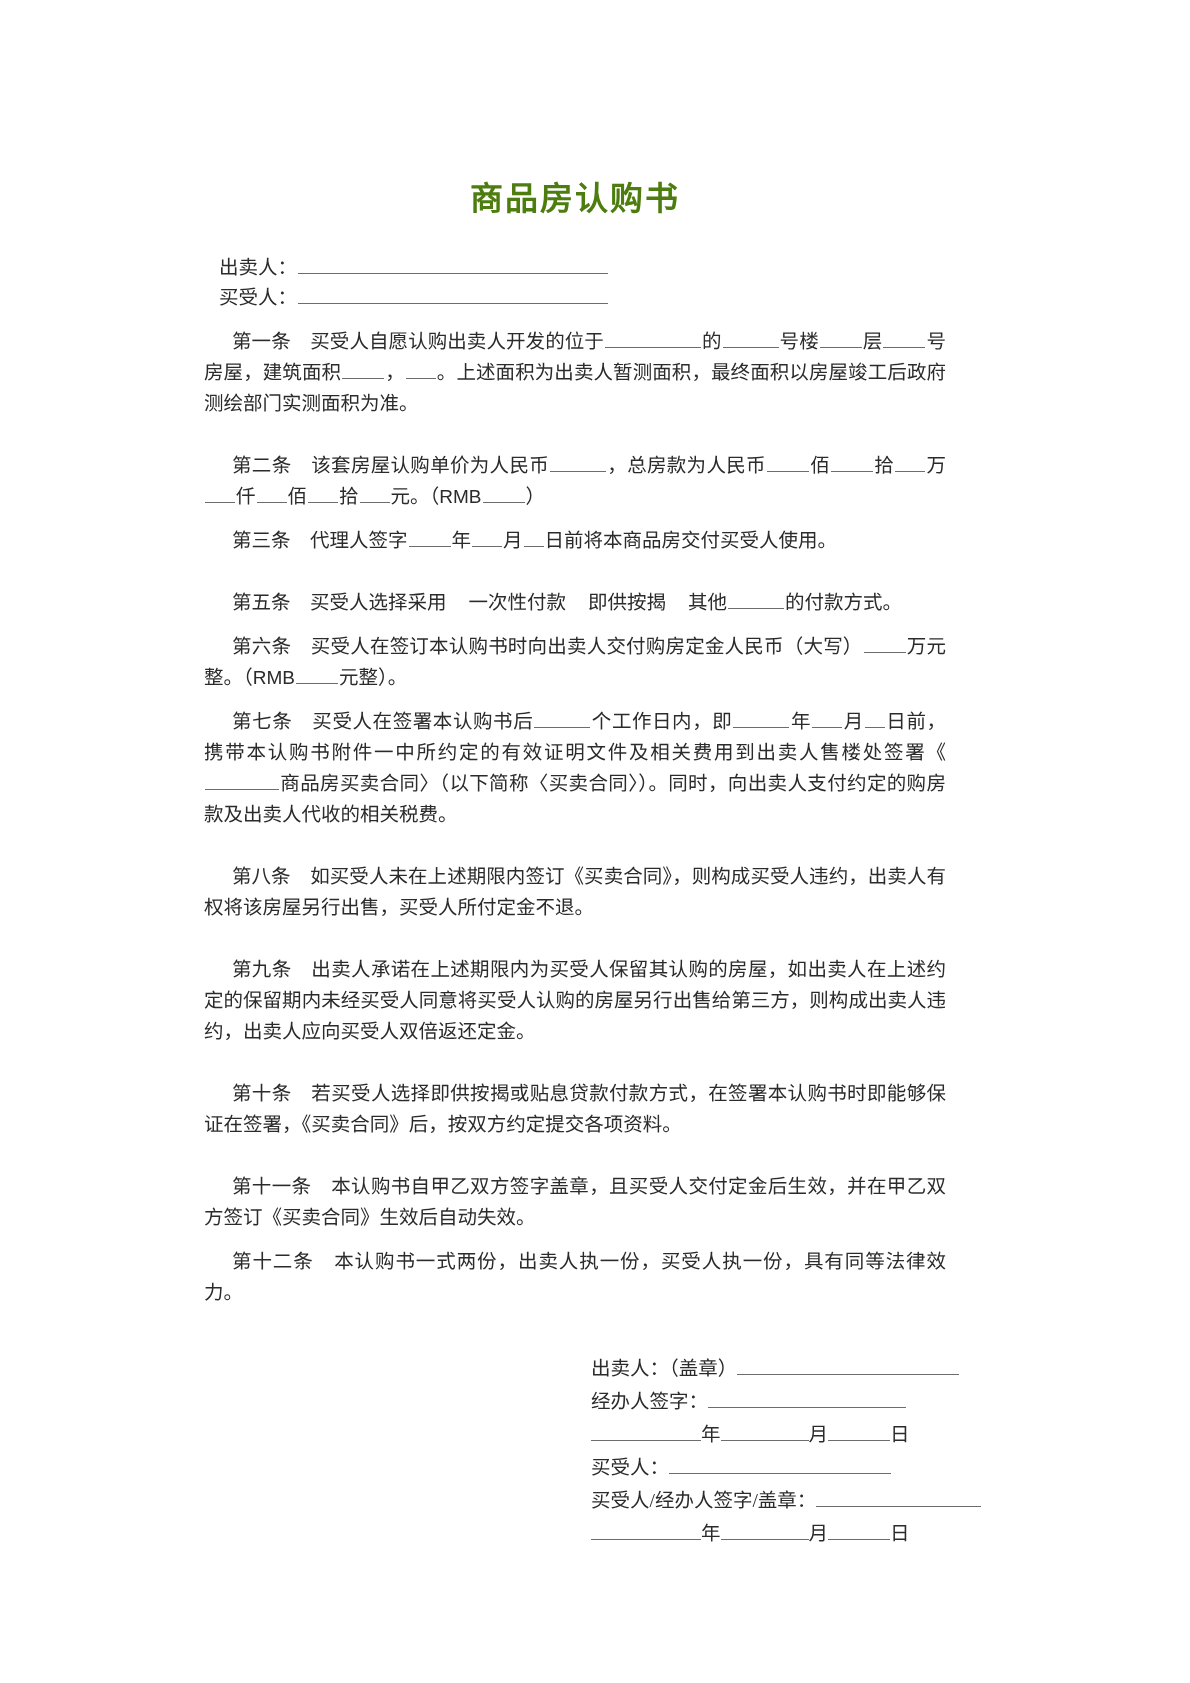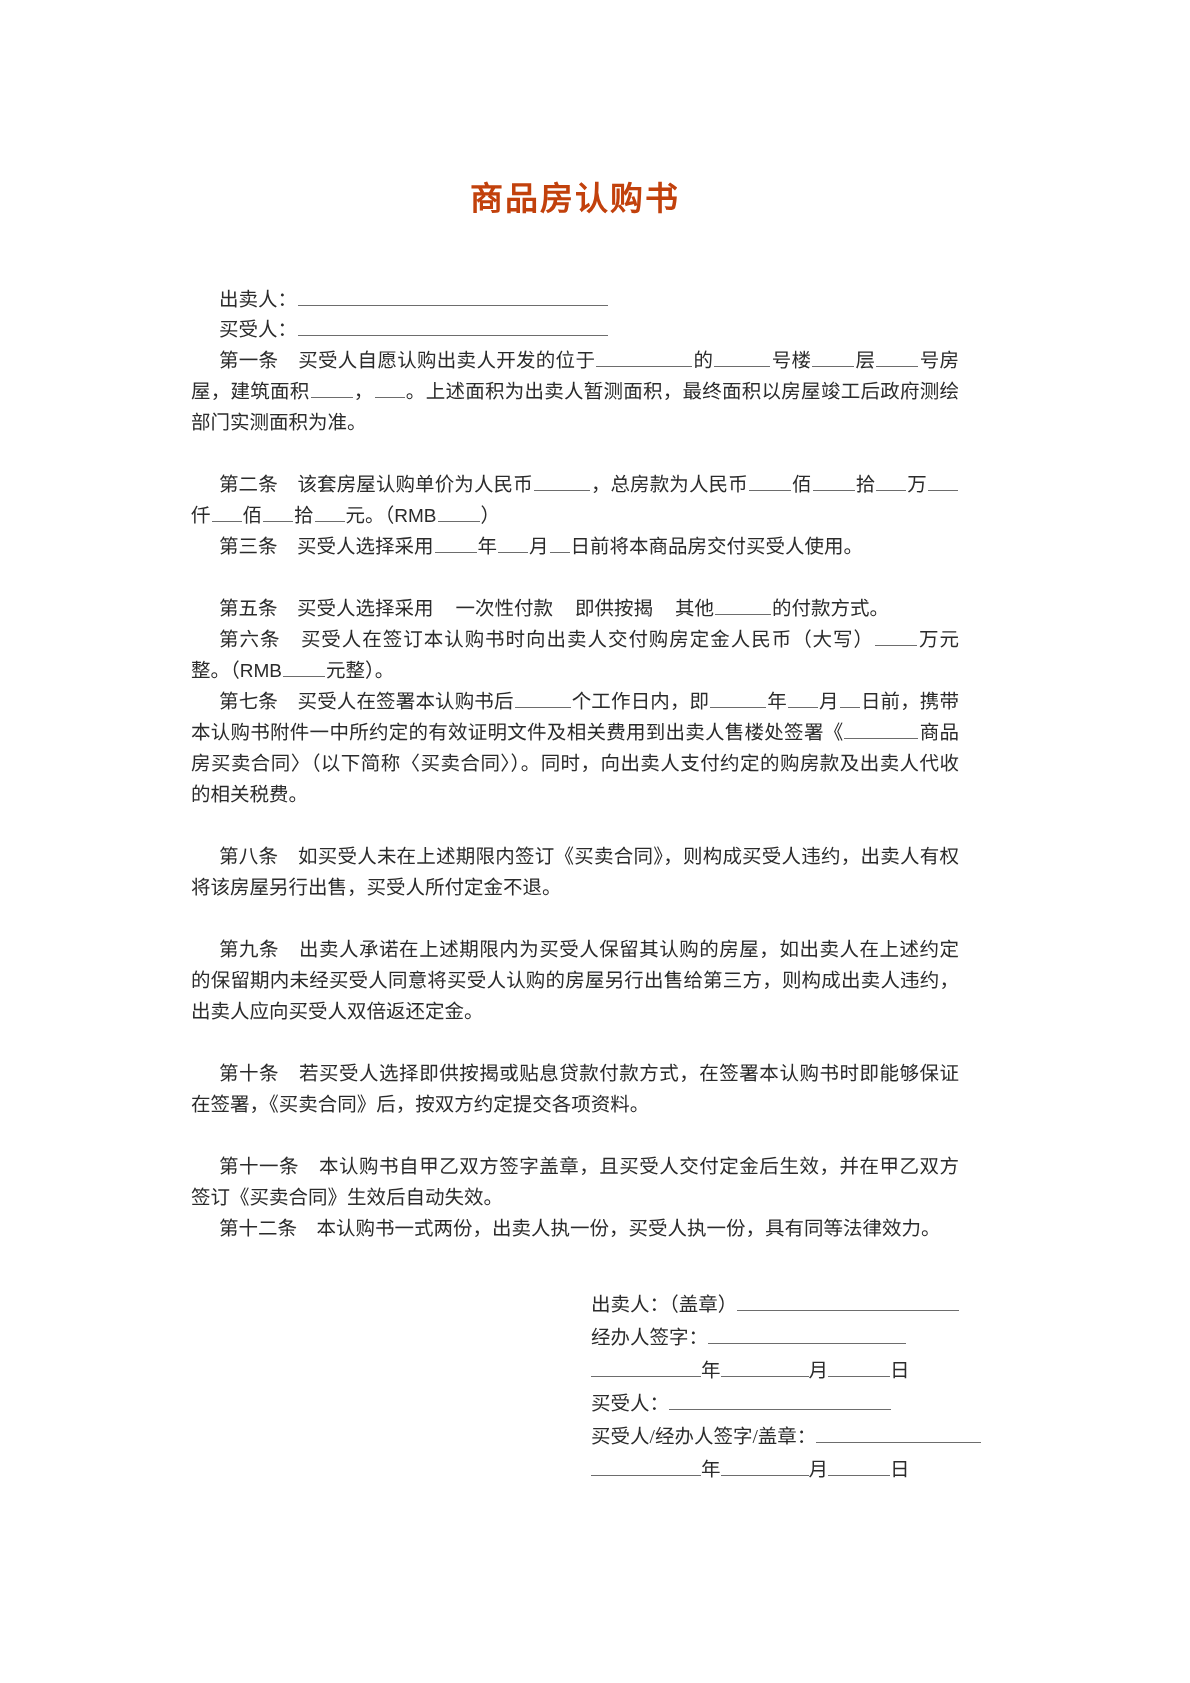--- a/index.html
+++ b/index.html
@@ -28,39 +28,39 @@
     width: 768px;
   }
   .doc-title {
     text-align: center;
     font-size: 33px;
     font-weight: bold;
     letter-spacing: 2px;
     margin: 0;
     padding-top: 172px;
     padding-bottom: 0;
-    color: #c2410c;
+    color: #4d7c0f;
     font-family: "Liberation Serif", "DejaVu Serif", serif;
   }
   .party-block {
-    margin-top: 65px;
+    margin-top: 33px;
   }
   .party-line {
     font-size: 19.5px;
     line-height: 30px;
     padding-left: 28px;
     white-space: nowrap;
   }
   .clauses {
     margin-top: 0;
   }
   p.clause {
     font-size: 19.5px;
     line-height: 31px;
-    margin: 0;
+    margin: 13px;
     text-indent: 28px;
     text-align: justify;
     text-justify: inter-ideograph;
     word-break: break-all;
   }
   p.clause.gap-top {
     margin-top: 31px;
   }
   .blank {
     display: inline-block;
@@ -116,21 +116,21 @@
       <div class="party-line"><span>出卖人：</span><span class="blank b-name"></span></div>
       <div class="party-line"><span>买受人：</span><span class="blank b-name"></span></div>
     </div>
 
     <div class="clauses">
 
       <p class="clause"><span>第一条　买受人自愿认购出卖人开发的位于</span><span class="blank b-xl"></span><span>的</span><span class="blank b-m"></span><span>号楼</span><span class="blank b-s"></span><span>层</span><span class="blank b-s"></span><span>号房屋，建筑面积</span><span class="blank b-s"></span><span>，</span><span class="blank b-xs"></span><span>。上述面积为出卖人暂测面积，最终面积以房屋竣工后政府测绘部门实测面积为准。</span></p>
 
       <p class="clause gap-top"><span>第二条　该套房屋认购单价为人民币</span><span class="blank b-m"></span><span>，总房款为人民币</span><span class="blank b-s"></span><span>佰</span><span class="blank b-s"></span><span>拾</span><span class="blank b-xs"></span><span>万</span><span class="blank b-xs"></span><span>仟</span><span class="blank b-xs"></span><span>佰</span><span class="blank b-xs"></span><span>拾</span><span class="blank b-xs"></span><span>元。（</span><span class="rmb">RMB</span><span class="blank b-s"></span><span>）</span></p>
 
-      <p class="clause"><span>第三条　买受人选择采用</span><span class="blank b-s"></span><span>年</span><span class="blank b-xs"></span><span>月</span><span class="blank b-xxs"></span><span>日前将本商品房交付买受人使用。</span></p>
+      <p class="clause"><span>第三条　代理人签字</span><span class="blank b-s"></span><span>年</span><span class="blank b-xs"></span><span>月</span><span class="blank b-xxs"></span><span>日前将本商品房交付买受人使用。</span></p>
 
 
       <p class="clause gap-top"><span>第五条　买受人选择采用</span><span class="opt-gap"></span><span>一次性付款</span><span class="opt-gap"></span><span>即供按揭</span><span class="opt-gap"></span><span>其他</span><span class="blank b-m"></span><span>的付款方式。</span></p>
 
       <p class="clause"><span>第六条　买受人在签订本认购书时向出卖人交付购房定金人民币（大写）</span><span class="blank b-s"></span><span>万元整。（</span><span class="rmb">RMB</span><span class="blank b-s"></span><span>元整）。</span></p>
 
       <p class="clause"><span>第七条　买受人在签署本认购书后</span><span class="blank b-m"></span><span>个工作日内，即</span><span class="blank b-m"></span><span>年</span><span class="blank b-xs"></span><span>月</span><span class="blank b-xxs"></span><span>日前，携带本认购书附件一中所约定的有效证明文件及相关费用到出卖人售楼处签署《</span><span class="blank b-l"></span><span>商品房买卖合同〉（以下简称〈买卖合同〉）。同时，向出卖人支付约定的购房款及出卖人代收的相关税费。</span></p>
 
       <p class="clause gap-top">第八条　如买受人未在上述期限内签订《买卖合同》，则构成买受人违约，出卖人有权将该房屋另行出售，买受人所付定金不退。</p>
 

